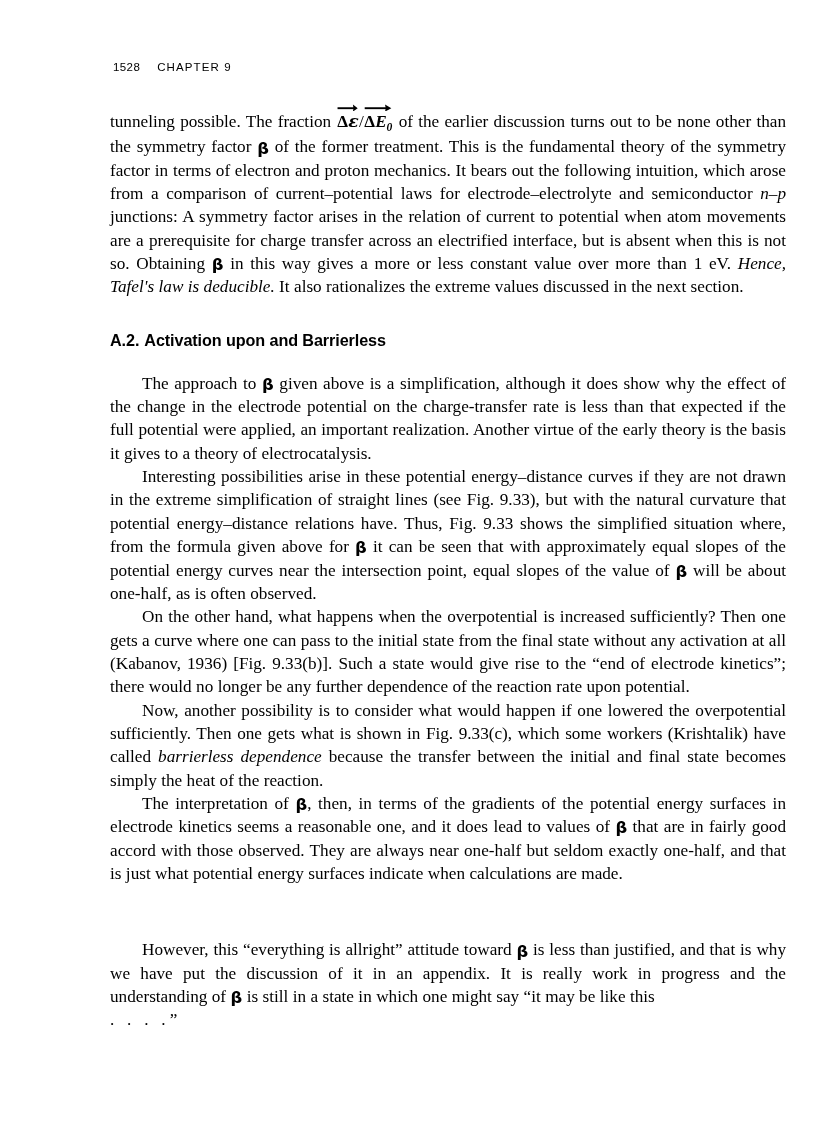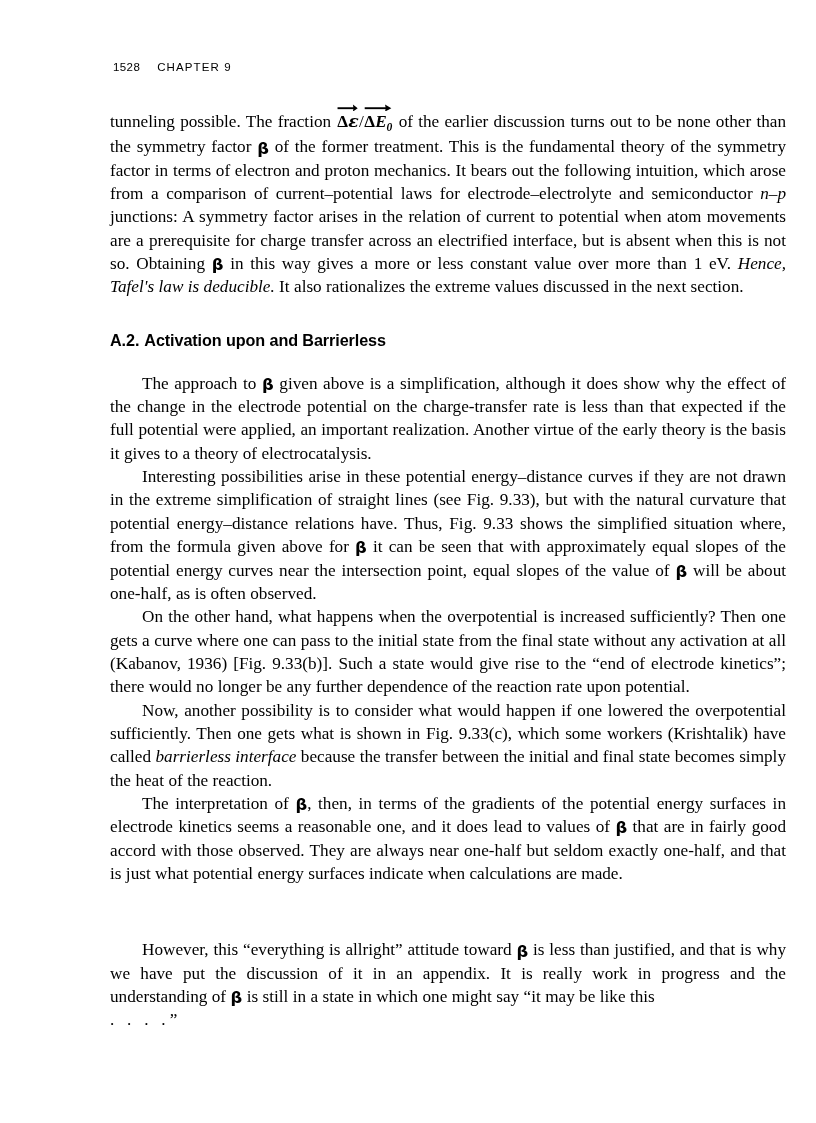--- a/index.html
+++ b/index.html
@@ -180,21 +180,21 @@
     <div class="head-gap-before"></div>
     <h2 class="section-head"><span>A.2.</span><span class="head-sp"></span><span>Activation upon and Barrierless</span></h2>
     <div class="head-gap-after"></div>
 
     <p class="body indent"><span>The approach to </span><span class="beta">β</span><span> given above is a simplification, although it does show why the effect of the change in the electrode potential on the charge-transfer rate is less than that expected if the full potential were applied, an important realization. Another virtue of the early theory is the basis it gives to a theory of electrocatalysis.</span></p>
 
     <p class="body indent"><span>Interesting possibilities arise in these potential energy–distance curves if they are not drawn in the extreme simplification of straight lines (see Fig. 9.33), but with the natural curvature that potential energy–distance relations have. Thus, Fig. 9.33 shows the simplified situation where, from the formula given above for </span><span class="beta">β</span><span> it can be seen that with approximately equal slopes of the potential energy curves near the intersection point, equal slopes of the value of </span><span class="beta">β</span><span> will be about one-half, as is often observed.</span></p>
 
     <p class="body indent"><span>On the other hand, what happens when the overpotential is increased sufficiently? Then one gets a curve where one can pass to the initial state from the final state without any activation at all (Kabanov, 1936) [Fig. 9.33(b)]. Such a state would give rise to the “end of electrode kinetics”; there would no longer be any further dependence of the reaction rate upon potential.</span></p>
 
-    <p class="body indent"><span>Now, another possibility is to consider what would happen if one lowered the overpotential sufficiently. Then one gets what is shown in Fig. 9.33(c), which some workers (Krishtalik) have called </span><i>barrierless interface</i><span> because the transfer between the initial and final state becomes simply the heat of the reaction.</span></p>
+    <p class="body indent"><span>Now, another possibility is to consider what would happen if one lowered the overpotential sufficiently. Then one gets what is shown in Fig. 9.33(c), which some workers (Krishtalik) have called </span><i>barrierless dependence</i><span> because the transfer between the initial and final state becomes simply the heat of the reaction.</span></p>
 
     <p class="body indent"><span>The interpretation of </span><span class="beta">β</span><span>, then, in terms of the gradients of the potential energy surfaces in electrode kinetics seems a reasonable one, and it does lead to values of </span><span class="beta">β</span><span> that are in fairly good accord with those observed. They are always near one-half but seldom exactly one-half, and that is just what potential energy surfaces indicate when calculations are made.</span></p>
 
     <div class="head-gap-before"></div>
     <div class="head-gap-after"></div>
 
     <p class="body indent"><span>However, this “everything is allright” attitude toward </span><span class="beta">β</span><span> is less than justified, and that is why we have put the discussion of it in an appendix. It is really work in progress and the understanding of </span><span class="beta">β</span><span> is still in a state in which one might say “it may be like this</span><br><span class="dots-line">. . . .”</span></p>
 
   </div>
 </div>

